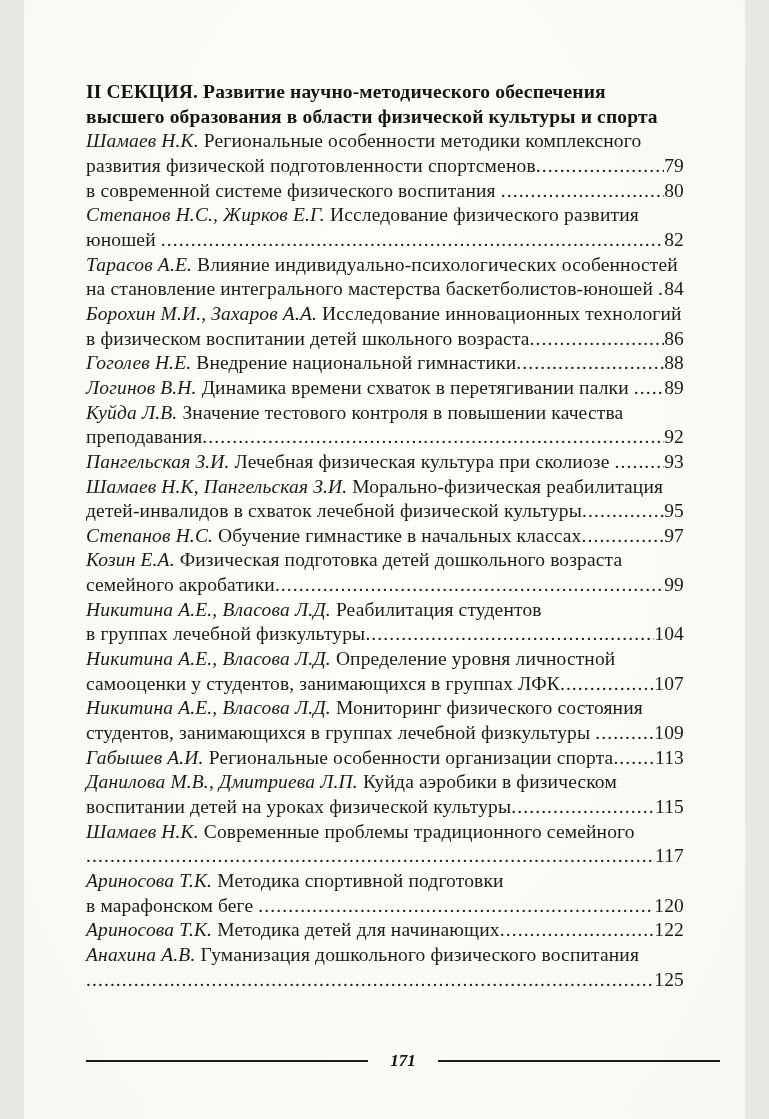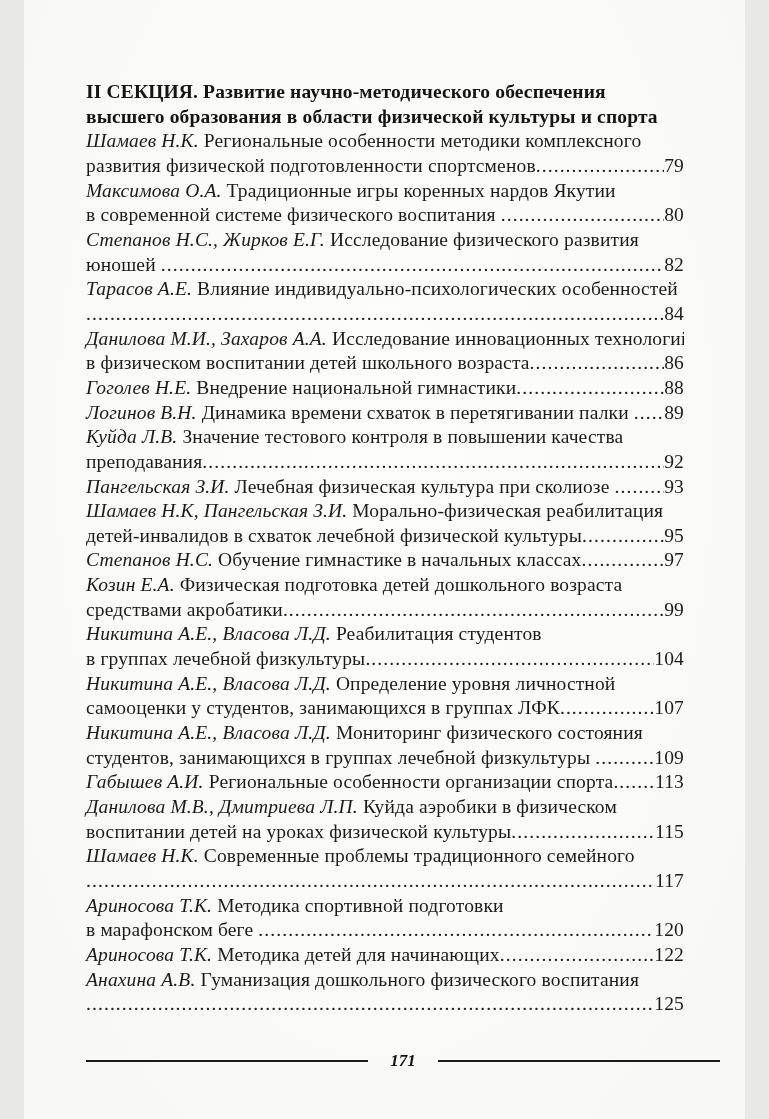--- a/index.html
+++ b/index.html
@@ -88,38 +88,37 @@
   <div class="toc">
     <div class="line heading">
       <span class="ttext">II СЕКЦИЯ. Развитие научно-методического обеспечения</span>
     </div>
     <div class="line heading">
       <span class="ttext">высшего образования в области физической культуры и спорта</span>
     </div>
     <div>
         <div class="line"><span class="authors">Шамаев Н.К.</span><span class="ttext"> Региональные особенности методики комплексного</span></div>
         <div class="line"><span class="ttext">развития физической подготовленности спортсменов</span><span class="leader"></span><span class="pagenum">79</span></div>
-        <div class="line"><span class="authors">Максимова О.А.</span><span class="ttext"> Традиционные игры коренных нардов Якутии</span></div>
         <div class="line"><span class="ttext">в современной системе физического воспитания </span><span class="leader"></span><span class="pagenum">80</span></div>
         <div class="line"><span class="authors">Степанов Н.С., Жирков Е.Г.</span><span class="ttext"> Исследование физического развития</span></div>
         <div class="line"><span class="ttext">юношей </span><span class="leader"></span><span class="pagenum">82</span></div>
         <div class="line"><span class="authors">Тарасов А.Е.</span><span class="ttext"> Влияние индивидуально-психологических особенностей</span></div>
-        <div class="line"><span class="leader"></span><span class="pagenum">84</span></div>
-        <div class="line"><span class="authors">Данилова М.И., Захаров А.А.</span><span class="ttext"> Исследование инновационных технологий</span></div>
+        <div class="line"><span class="ttext">на становление интегрального мастерства баскетболистов-юношей </span><span class="leader"></span><span class="pagenum">84</span></div>
+        <div class="line"><span class="authors">Борохин М.И., Захаров А.А.</span><span class="ttext"> Исследование инновационных технологий</span></div>
         <div class="line"><span class="ttext">в физическом воспитании детей школьного возраста</span><span class="leader"></span><span class="pagenum">86</span></div>
         <div class="line"><span class="authors">Гоголев Н.Е.</span><span class="ttext"> Внедрение национальной гимнастики</span><span class="leader"></span><span class="pagenum">88</span></div>
         <div class="line"><span class="authors">Логинов В.Н.</span><span class="ttext"> Динамика времени схваток в перетягивании палки </span><span class="leader"></span><span class="pagenum">89</span></div>
         <div class="line"><span class="authors">Куйда Л.В.</span><span class="ttext"> Значение тестового контроля в повышении качества</span></div>
         <div class="line"><span class="ttext">преподавания</span><span class="leader"></span><span class="pagenum">92</span></div>
         <div class="line"><span class="authors">Пангельская З.И.</span><span class="ttext"> Лечебная физическая культура при сколиозе </span><span class="leader"></span><span class="pagenum">93</span></div>
         <div class="line"><span class="authors">Шамаев Н.К, Пангельская З.И.</span><span class="ttext"> Морально-физическая реабилитация</span></div>
         <div class="line"><span class="ttext">детей-инвалидов в схваток лечебной физической культуры</span><span class="leader"></span><span class="pagenum">95</span></div>
         <div class="line"><span class="authors">Степанов Н.С.</span><span class="ttext"> Обучение гимнастике в начальных классах</span><span class="leader"></span><span class="pagenum">97</span></div>
         <div class="line"><span class="authors">Козин Е.А.</span><span class="ttext"> Физическая подготовка детей дошкольного возраста</span></div>
-        <div class="line"><span class="ttext">средствами акробатики</span><span class="leader"></span><span class="pagenum">99</span></div>
+        <div class="line"><span class="ttext">семейного акробатики</span><span class="leader"></span><span class="pagenum">99</span></div>
         <div class="line"><span class="authors">Никитина А.Е., Власова Л.Д.</span><span class="ttext"> Реабилитация студентов</span></div>
         <div class="line"><span class="ttext">в группах лечебной физкультуры</span><span class="leader"></span><span class="pagenum">104</span></div>
         <div class="line"><span class="authors">Никитина А.Е., Власова Л.Д.</span><span class="ttext"> Определение уровня личностной</span></div>
         <div class="line"><span class="ttext">самооценки у студентов, занимающихся в группах ЛФК</span><span class="leader"></span><span class="pagenum">107</span></div>
         <div class="line"><span class="authors">Никитина А.Е., Власова Л.Д.</span><span class="ttext"> Мониторинг физического состояния</span></div>
         <div class="line"><span class="ttext">студентов, занимающихся в группах лечебной физкультуры </span><span class="leader"></span><span class="pagenum">109</span></div>
         <div class="line"><span class="authors">Габышев А.И.</span><span class="ttext"> Региональные особенности организации спорта</span><span class="leader"></span><span class="pagenum">113</span></div>
         <div class="line"><span class="authors">Данилова М.В., Дмитриева Л.П.</span><span class="ttext"> Куйда аэробики в физическом</span></div>
         <div class="line"><span class="ttext">воспитании детей на уроках физической культуры</span><span class="leader"></span><span class="pagenum">115</span></div>
         <div class="line"><span class="authors">Шамаев Н.К.</span><span class="ttext"> Современные проблемы традиционного семейного</span></div>

